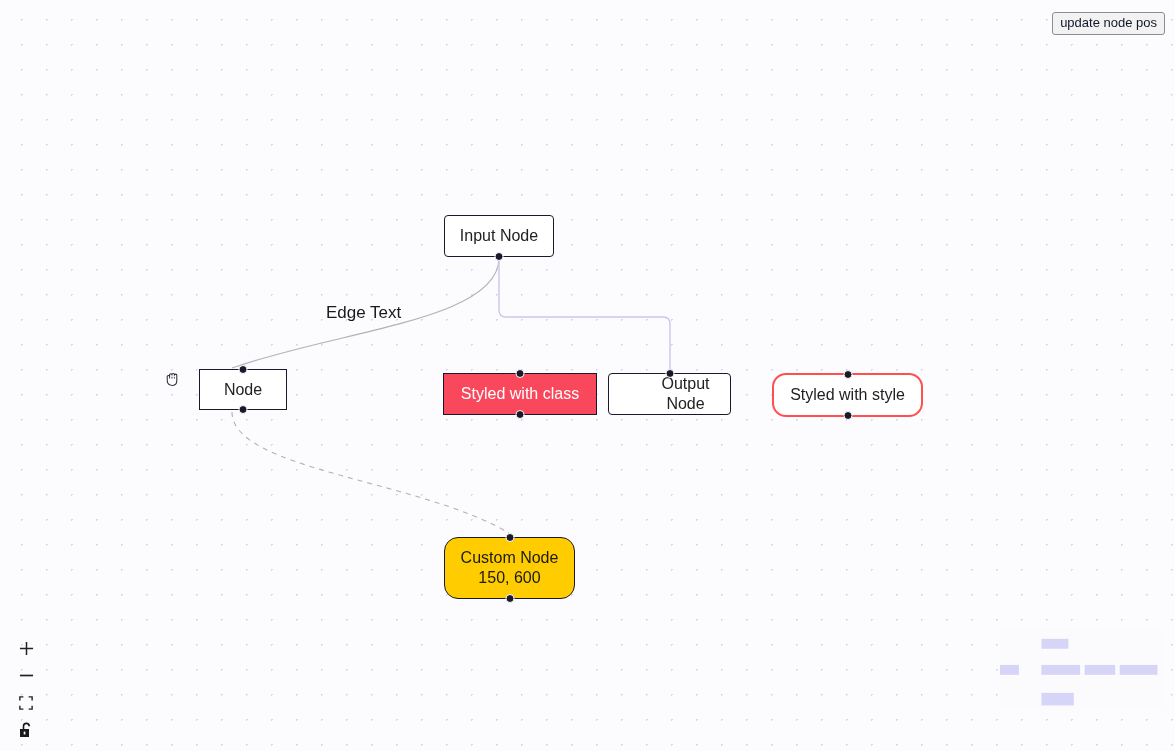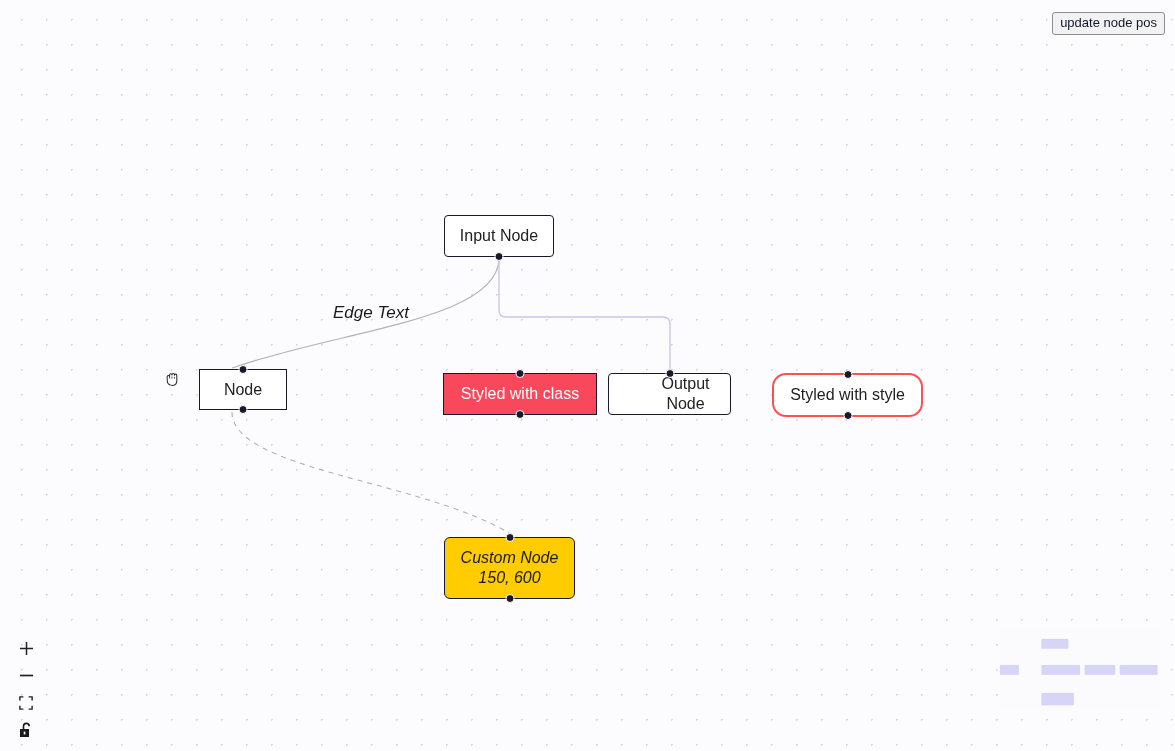--- a/index.html
+++ b/index.html
@@ -67,23 +67,22 @@
   .rf-node.node-style-styled {
     background: #ffffff;
     border: 2px solid #ff5050;
     color: #222222;
     border-radius: 14px;
   }
 
   .rf-node.node-custom {
     background: #ffcc00;
     border: 1px solid #1a192b;
-    border-radius: 6px;
+    border-radius: 14px;
     color: #1a1a1a;
-    font-style: italic;
   }
 
   .node-line { display: block; }
 
   
   .handle {
     position: absolute;
     width: 9px; height: 9px;
     border-radius: 50%;
     background: #1a192b;
@@ -155,21 +154,21 @@
 
   <svg id="edges-layer" viewBox="0 0 1175 751" xmlns="http://www.w3.org/2000/svg">
 
     <path d="M 499,258 C 499,320 340,330 232,368" fill="none" stroke="#b1b1b7" stroke-width="1.1"></path>
 
     <path d="M 499,258 L 499,310 Q 499,317 506,317 L 663,317 Q 670,317 670,324 L 670,371" fill="none" stroke="#c8c8e8" stroke-width="1.4"></path>
 
     <path d="M 232,412 C 232,470 420,480 509,533" fill="none" stroke="#b1b1b7" stroke-width="1.1" stroke-dasharray="5 5"></path>
   </svg>
 
-  <div class="edge-label" style="left:333px; top:303px;font-style:italic;">Edge Text</div>
+  <div class="edge-label" style="left:326px; top:303px;">Edge Text</div>
 
   <div class="rf-node rounded" style="left:444px; top:215px; width:110px; height:42px;">
     <span class="node-line">Input Node</span>
     <span class="handle bottom"></span>
   </div>
 
   <div class="rf-node" style="left:199px; top:369px; width:88px; height:41px;">
     <span class="handle top"></span>
     <span class="node-line">Node</span>
     <span class="handle bottom"></span>

